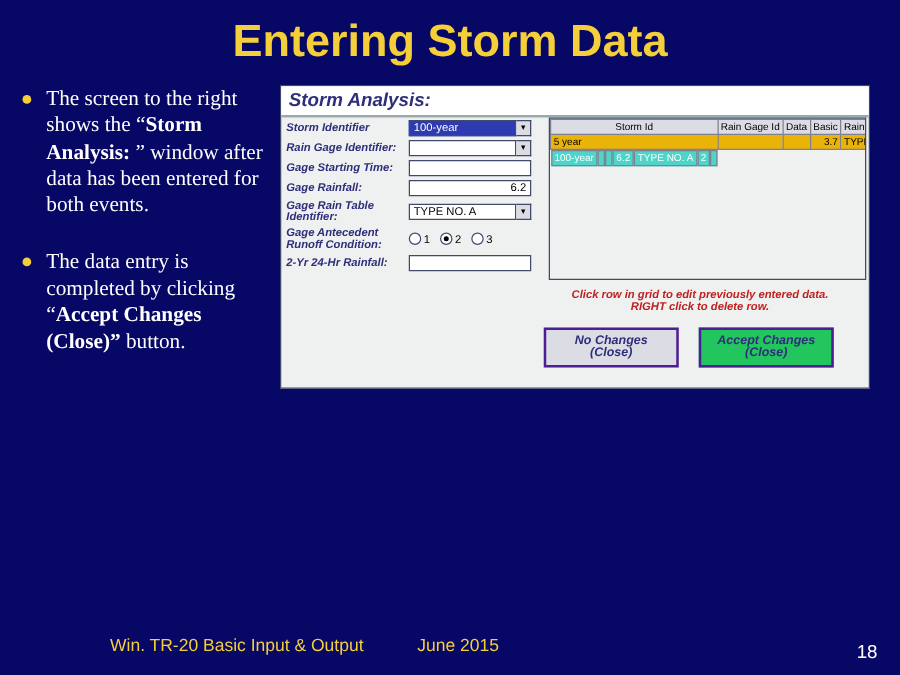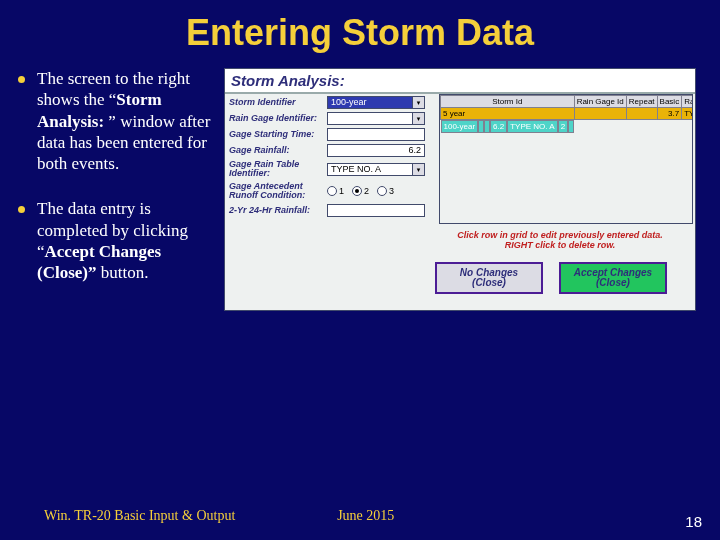--- a/index.html
+++ b/index.html
@@ -211,23 +211,23 @@
     line-height: 1.05;
   }
   .btn.yellow { background:#22c55e; }
   .footer {
     position: absolute;
     bottom: 16px;
     left: 0; right: 0;
     display: flex;
     justify-content: space-between;
     align-items: center;
-    padding: 0 18px 0 44px;
+    padding: 0 18px 0 88px;
     color: #f5cf3a;
-    font-family: Liberation Serif, serif;
+    font-family: Liberation Sans, sans-serif;
     font-size: 14px;
   }
   .footer .date { position:absolute; left:50%; transform:translateX(-40%); }
   .pagenum {
     position: absolute;
     right: 18px;
     bottom: 10px;
     color: #fff;
     font-family: Arial, sans-serif;
     font-size: 15px;
@@ -318,21 +318,21 @@
             <div class="inp"></div>
           </div>
         </div>
 
         <div class="gridwrap">
           <table class="grid">
             <tbody>
                 <tr>
               <th>Storm Id</th>
               <th>Rain Gage Id</th>
-              <th>Repeat</th>
+              <th>Data</th>
               <th>Basic</th>
               <th>Rain Table Id</th>
 
             </tr>
             <tr>
               <td class="l">5 year</td>
               <td></td>
               <td></td>
               <td>3.7</td>
               <td class="l">TYPE NO. A</td>

